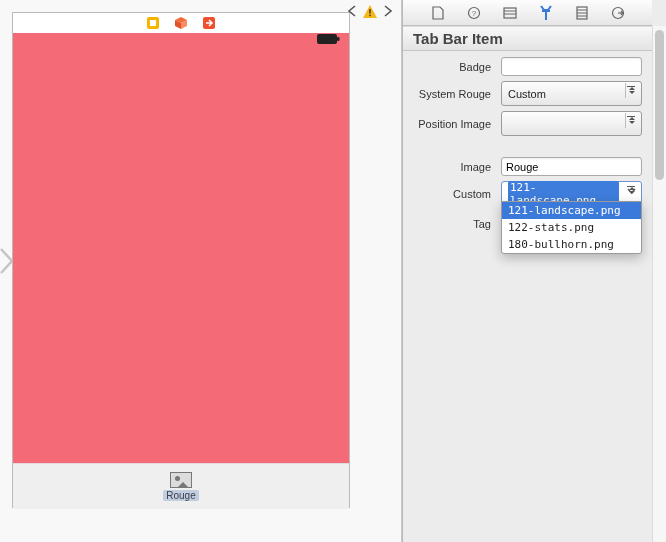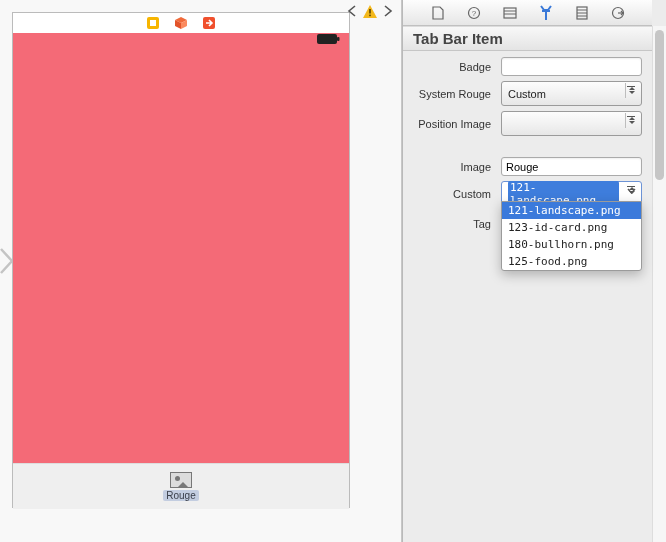--- a/index.html
+++ b/index.html
@@ -205,23 +205,22 @@
             <div class="combo" style="background:#fff;border-color:#6c93d6;">
               <span style="background:#3e7ddc;color:#fff;padding:0 2px;border-radius:2px;font-family:Menlo,monospace;">121-landscape.png</span>
               <span class="arrows" style="border-left:none;">
                 <svg width="9" height="6" viewBox="0 0 9 6" style="position:absolute;top:5px;right:2px;">
                     <path d="M1 1 L4.5 5 L8 1" fill="none" stroke="#555" stroke-width="1.4"></path>
                   </svg>
               </span>
             </div>
             <div class="dropdown">
               <div class="opt sel">121-landscape.png</div>
-              <div class="opt">123-id-card.png</div>
+              <div class="opt">122-stats.png</div>
               <div class="opt">180-bullhorn.png</div>
-              <div class="opt">125-food.png</div>
             </div>
           </div>
         </div>
         <div class="row">
           <div class="label">Tag</div>
           <div class="control">
             <div class="combo">
                 <span></span>
                 <span class="arrows"></span>
               </div>

